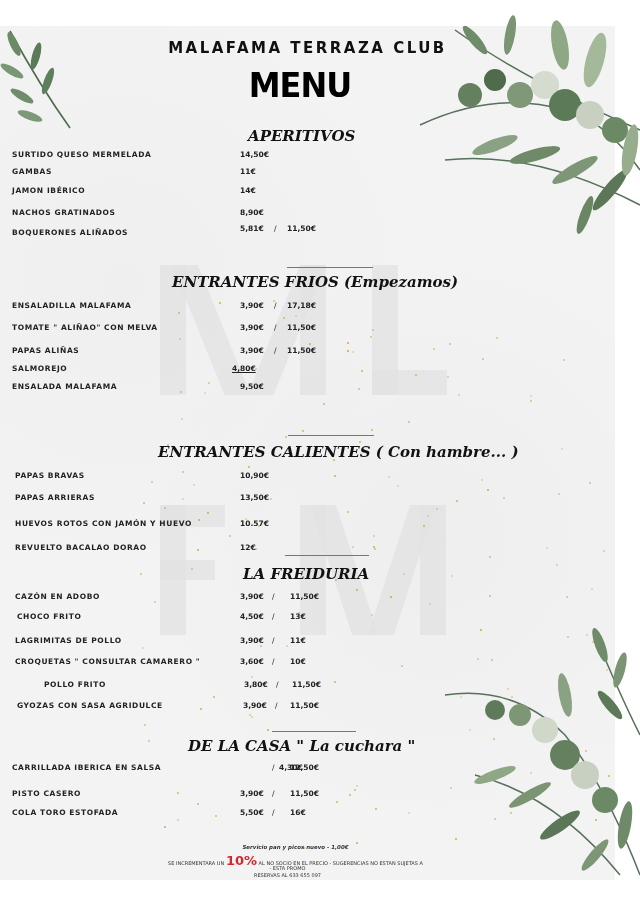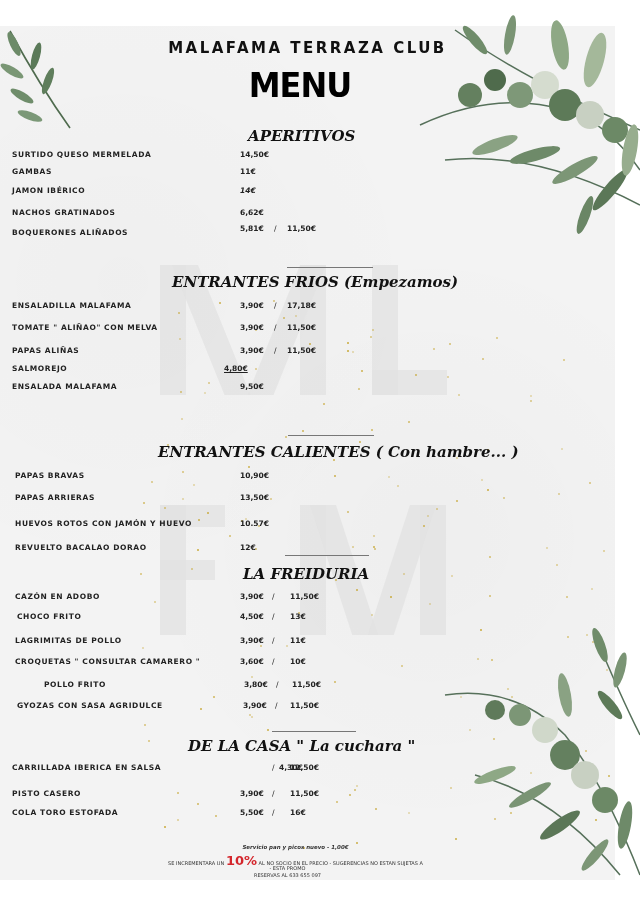--- a/index.html
+++ b/index.html
@@ -246,23 +246,23 @@
 <div class="brand">MALAFAMA TERRAZA CLUB</div>
 <div class="menu-title">MENU</div>
 
 <div class="section-title" style="left:248px;top:127px;">APERITIVOS</div>
 <div id="sec0">
     <div class="item" style="left: 12px; top: 150px;">SURTIDO QUESO MERMELADA</div>
     <div class="price" style="left: 240px; top: 150px;">14,50€</div>
     <div class="item" style="left: 12px; top: 167px;">GAMBAS</div>
     <div class="price" style="left: 240px; top: 167px;">11€</div>
     <div class="item" style="left: 12px; top: 186px;">JAMON IBÉRICO</div>
-    <div class="price" style="left: 240px; top: 186px; font-style: italic;">14€</div>
+    <div class="price" style="left: 240px; top: 186px;">14€</div>
     <div class="item" style="left: 12px; top: 208px;">NACHOS GRATINADOS</div>
-    <div class="price" style="left: 240px; top: 208px;">6,62€</div>
+    <div class="price" style="left: 240px; top: 208px;">8,90€</div>
     <div class="item" style="left: 12px; top: 228px;">BOQUERONES ALIÑADOS</div>
     <div class="price" style="left: 240px; top: 224px;">5,81€</div>
     <div class="price" style="left: 274px; top: 224px; font-weight: normal;">/</div>
     <div class="price" style="left: 287px; top: 224px;">11,50€</div>
   </div>
 
 <div class="divider" style="left:287px;top:267px;width:86px;"></div>
 <div class="section-title" style="left:172px;top:273px;">ENTRANTES FRIOS  (Empezamos)</div>
 <div id="sec1">
     <div class="item" style="left: 12px; top: 301px;">ENSALADILLA MALAFAMA</div>
@@ -271,21 +271,21 @@
     <div class="price" style="left: 287px; top: 301px;">17,18€</div>
     <div class="item" style="left: 12px; top: 323px;">TOMATE " ALIÑAO" CON MELVA</div>
     <div class="price" style="left: 240px; top: 323px;">3,90€</div>
     <div class="price" style="left: 274px; top: 323px; font-weight: normal;">/</div>
     <div class="price" style="left: 287px; top: 323px;">11,50€</div>
     <div class="item" style="left: 12px; top: 346px;">PAPAS ALIÑAS</div>
     <div class="price" style="left: 240px; top: 346px;">3,90€</div>
     <div class="price" style="left: 274px; top: 346px; font-weight: normal;">/</div>
     <div class="price" style="left: 287px; top: 346px;">11,50€</div>
     <div class="item" style="left: 12px; top: 364px;">SALMOREJO</div>
-    <div class="price" style="left: 224px; top: 364px; text-decoration: underline;">4,80€</div>
+    <div class="price" style="left: 232px; top: 364px; text-decoration: underline;">4,80€</div>
     <div class="item" style="left: 12px; top: 382px;">ENSALADA MALAFAMA</div>
     <div class="price" style="left: 240px; top: 382px;">9,50€</div>
   </div>
 
 <div class="divider" style="left:288px;top:435px;width:86px;"></div>
 <div class="section-title" style="left:158px;top:443px;">ENTRANTES CALIENTES ( Con hambre... )</div>
 <div id="sec2">
     <div class="item" style="left: 15px; top: 471px;">PAPAS BRAVAS</div>
     <div class="price" style="left: 240px; top: 471px;">10,90€</div>
     <div class="item" style="left: 15px; top: 493px;">PAPAS ARRIERAS</div>

